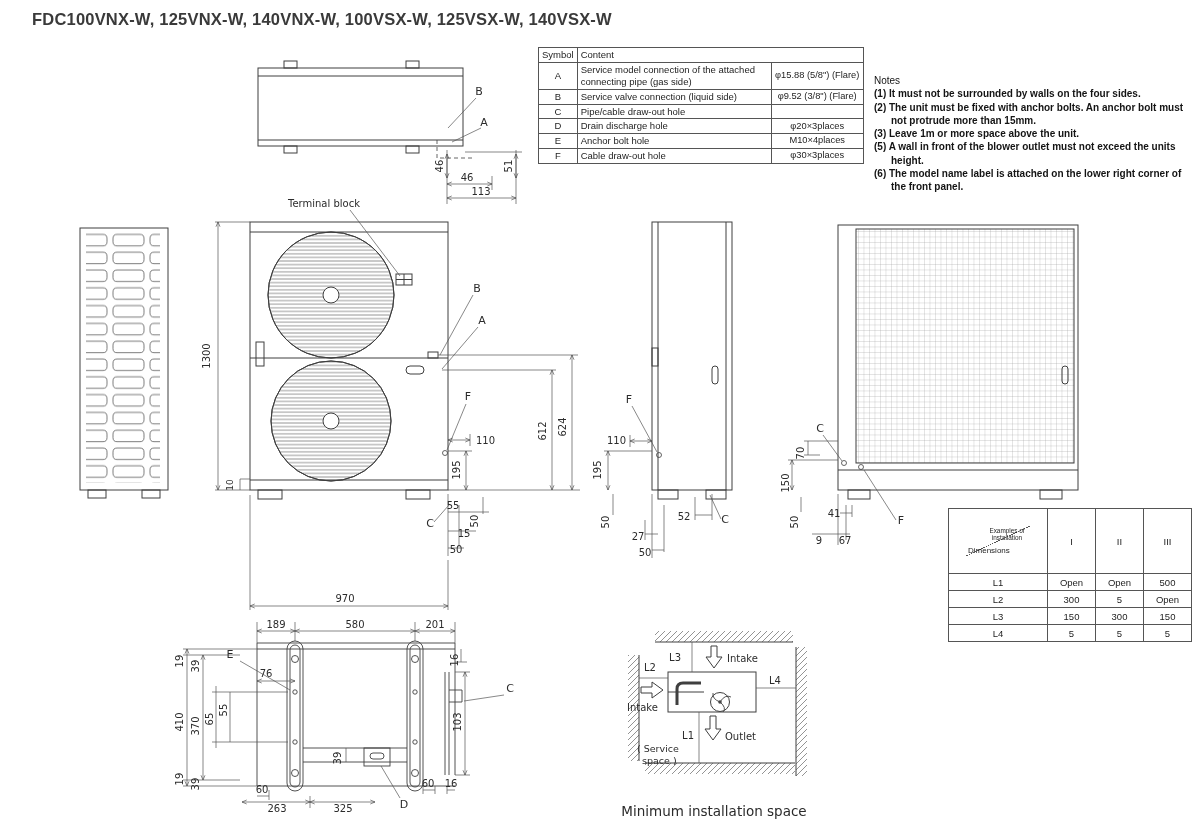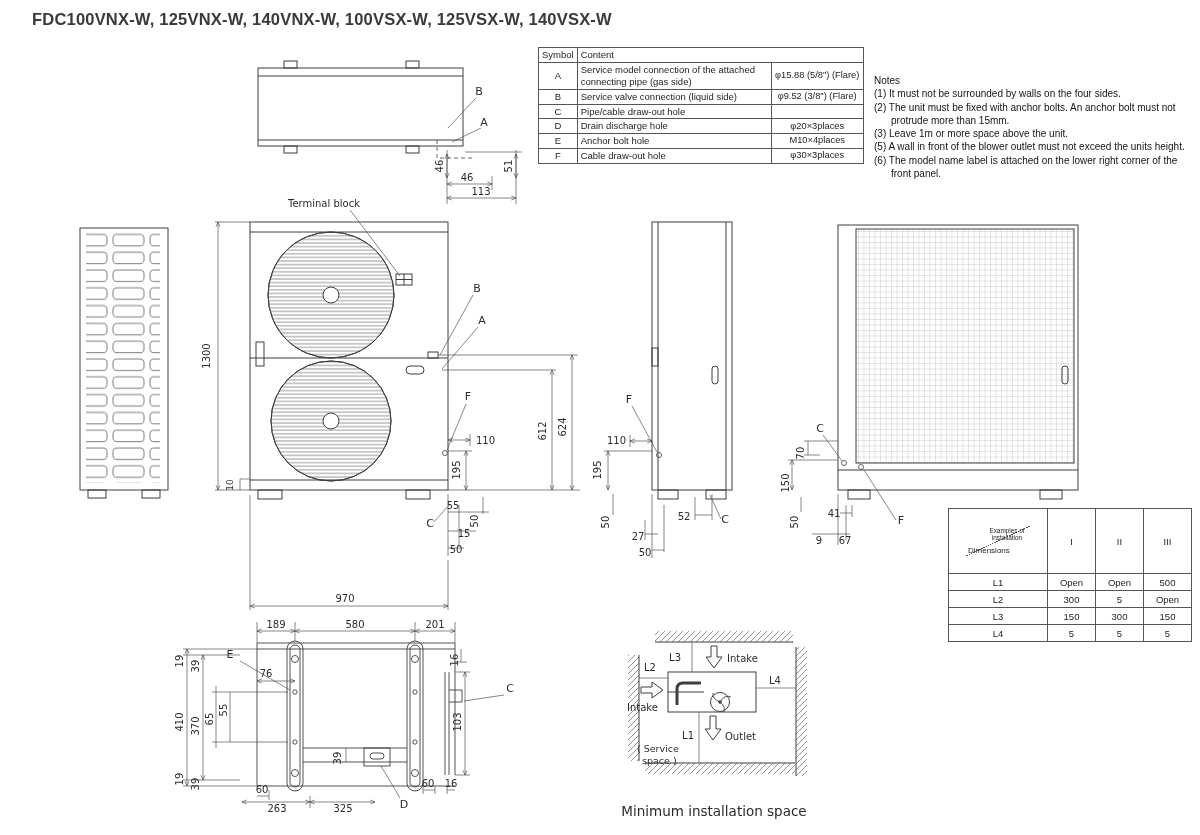--- a/index.html
+++ b/index.html
@@ -11,21 +11,21 @@
   
   #symbol-table{position:absolute;left:538px;top:47px;}
   #symbol-table table{border-collapse:collapse;table-layout:fixed;}
   #symbol-table th,#symbol-table td{border:1px solid #555;font-size:9.5px;font-weight:400;
       padding:1px 3px;color:#1d1d1d;line-height:1.25;}
   #symbol-table th{text-align:left;}
   #symbol-table td.sym{text-align:center;}
   #symbol-table td.spec{text-align:center;font-size:9.3px;}
   
   #notes{position:absolute;left:874px;top:40px;width:324px;font-size:10px;line-height:1.33;color:#141414;margin-top:34px;}
-  #notes .note{padding-left:17px;text-indent:-17px;}
+  #notes .note{padding-left:17px;text-indent:-17px;font-weight:bold;}
   
   #install-table{position:absolute;left:948px;top:508px;}
   #install-table table{border-collapse:collapse;table-layout:fixed;}
   #install-table th,#install-table td{border:1px solid #555;font-size:9.5px;font-weight:400;
       text-align:center;color:#1d1d1d;padding:0;height:16px;}
   .corner{position:relative;width:64px;height:30px;
       background:linear-gradient(to bottom right,transparent 49.5%,#555 49.5%,#555 50.6%,transparent 50.6%);}
   .corner .c-top{position:absolute;top:1px;right:0;width:46px;font-size:6.4px;line-height:1.15;text-align:center;}
   .corner .c-bot{position:absolute;left:2px;bottom:1px;font-size:8px;}
 </style>

